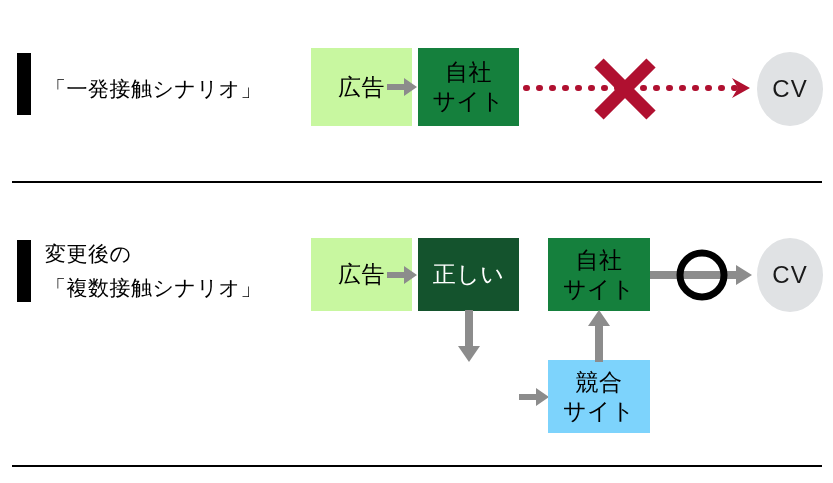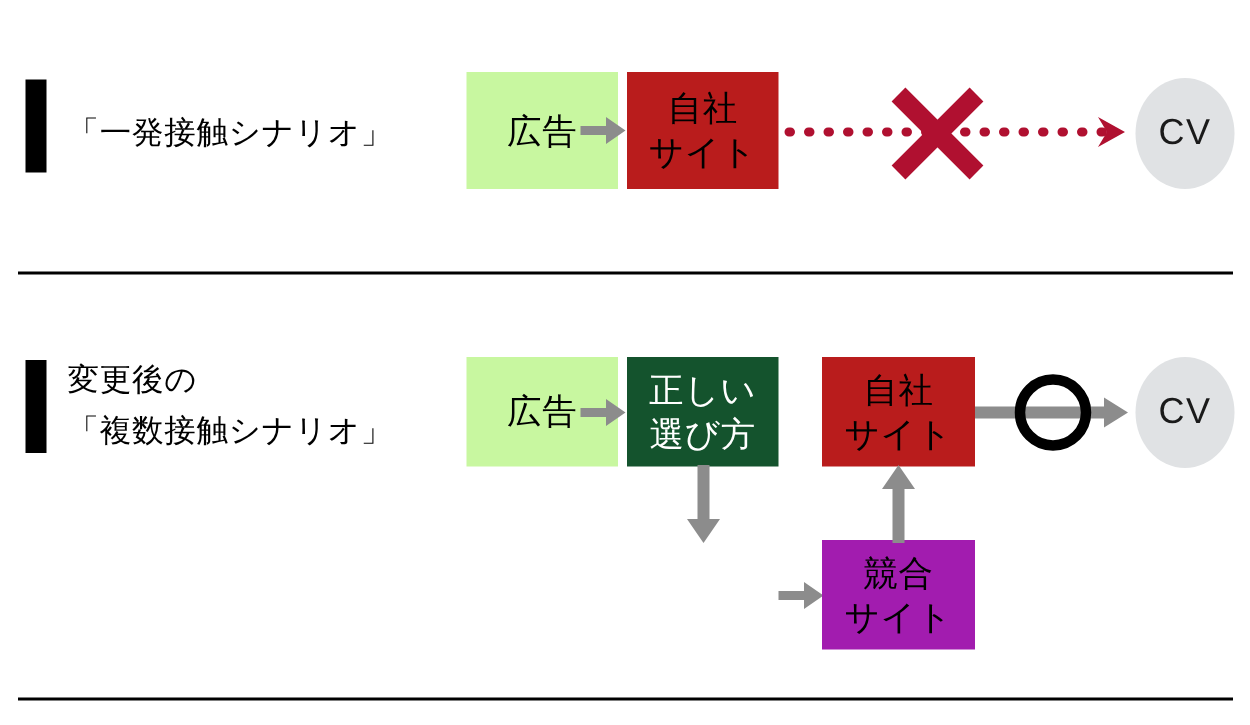--- a/index.html
+++ b/index.html
@@ -53,22 +53,22 @@
     align-items: center;
     justify-content: center;
     font-size: 23px;
     line-height: 29px;
     text-align: center;
     letter-spacing: 0.5px;
   }
   .node .line { display: block; }
 
   .node.green { background: #c8f7a0; color: #000; margin-left: 27px; }
-  .node.blue  { background: #b91c1c; color: #000; }
-  .node.pink  { background: #a21caf; color: #000; }
+  .node.blue  { background: #15803d; color: #000; }
+  .node.pink  { background: #7dd3fc; color: #000; }
   .node.black { background: #14532d; color: #ffffff; }
 
   .oval {
     position: absolute;
     background: #e0e2e4;
     border-radius: 50%;
     display: flex;
     align-items: center;
     justify-content: center;
     font-size: 24px;
@@ -126,21 +126,20 @@
   <div class="node green" style="left:284px; top:238px; width:101px; height:73px;">
     <span class="line">広告</span>
   </div>
 
   <svg class="arrow-svg" style="left:387px; top:263px;" width="32" height="24" viewBox="0 0 32 24">
     <path d="M0 9 L17 9 L17 3 L30 12 L17 21 L17 15 L0 15 Z" fill="#8c8c8c"></path>
   </svg>
 
   <div class="node black" style="left:418px; top:238px; width:101px; height:73px;">
     <span class="line">正しい</span>
-    <span class="line">選び方</span>
   </div>
 
   <svg class="arrow-svg" style="left:456px; top:310px;" width="26" height="54" viewBox="0 0 26 54">
     <path d="M9 0 L17 0 L17 36 L24 36 L13 52 L2 36 L9 36 Z" fill="#8c8c8c"></path>
   </svg>
 
   <div class="node blue" style="left:548px; top:238px; width:102px; height:73px;">
     <span class="line">自社</span>
     <span class="line">サイト</span>
   </div>

